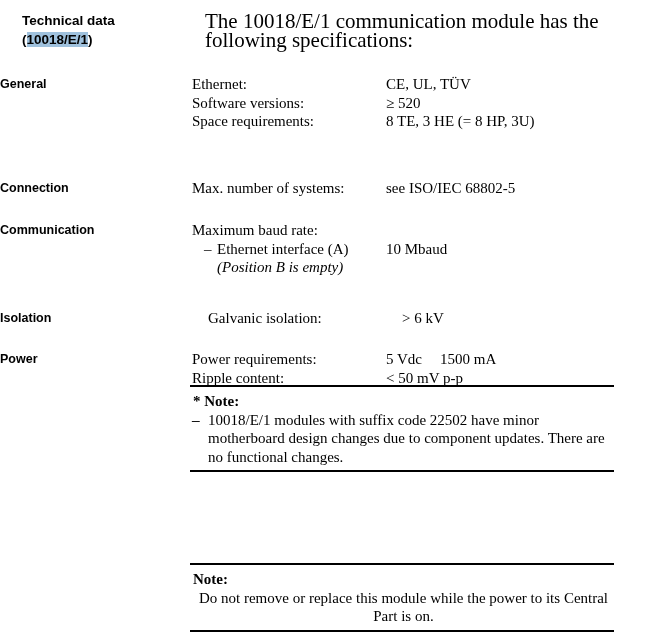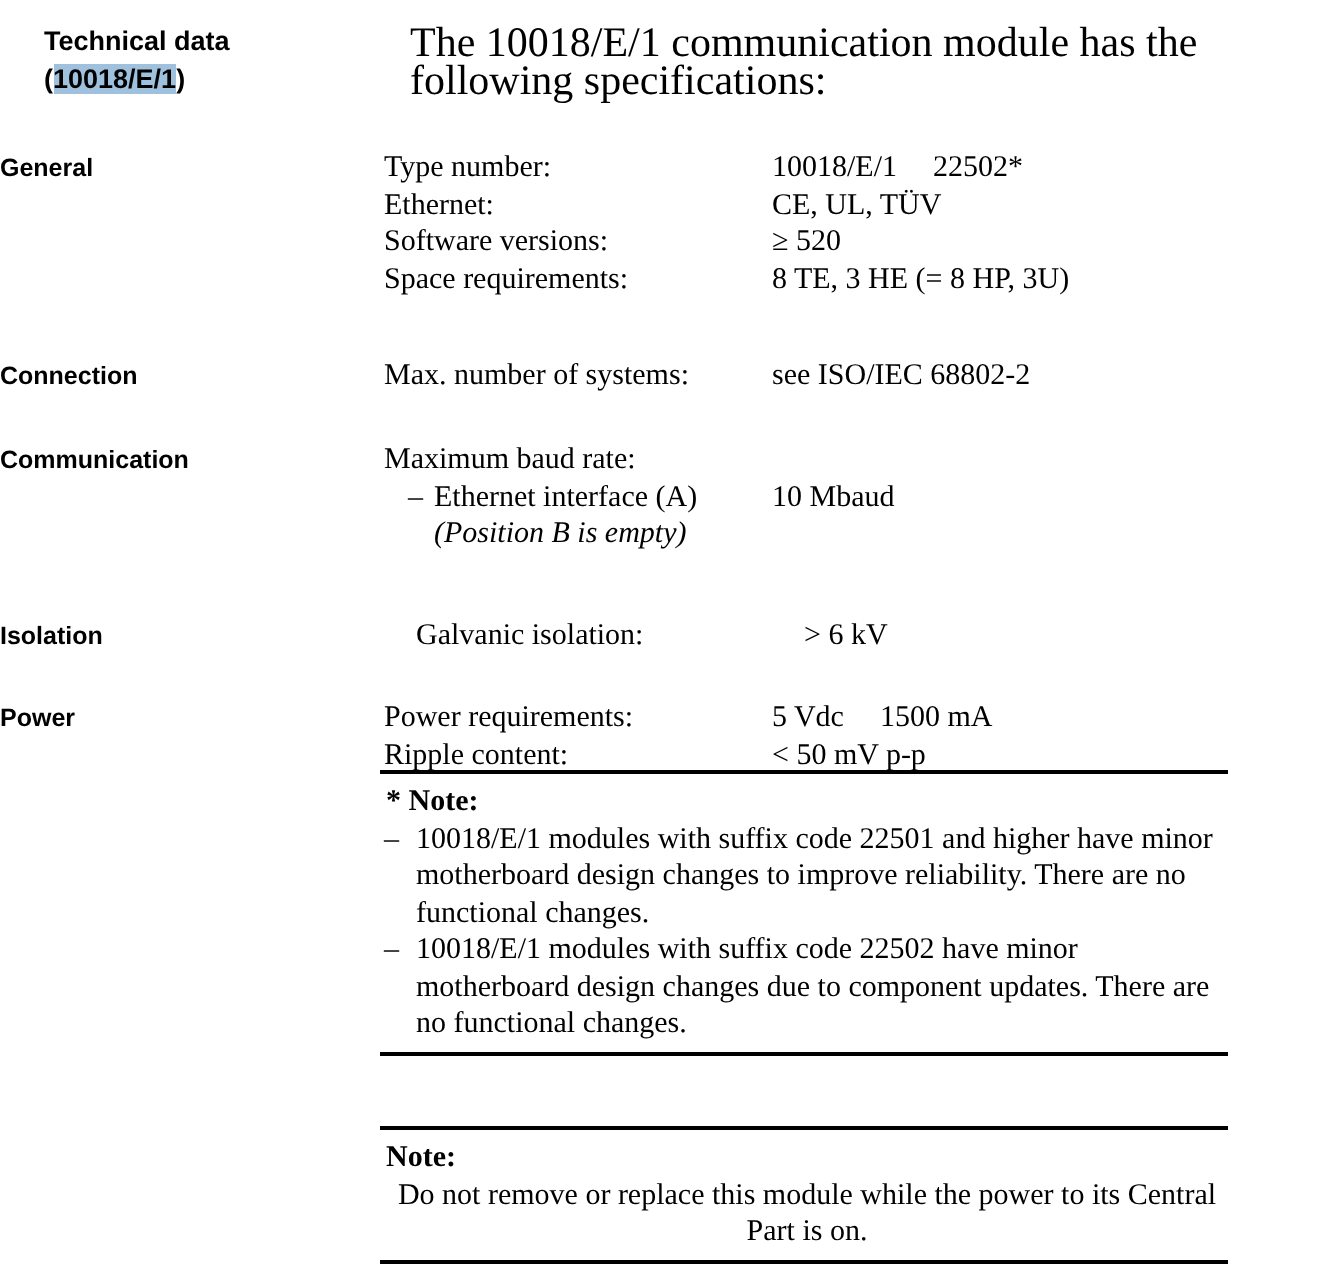--- a/index.html
+++ b/index.html
@@ -132,37 +132,34 @@
   <div class="doc-heading">
     <span>Technical data</span>
     <span class="line2"><span>(</span><span class="hl">10018/E/1</span><span>)</span></span>
   </div>
 
   <div class="intro">The 10018/E/1 communication module has the following specifications:</div>
 
   <div class="section-label" style="top:75px;">General</div>
   <div class="spec-block" style="top:75px;">
     <div class="spec-line">
-      <span class="spec-key">Type number:</span><span class="spec-val">10018/E/1</span><span class="gap-val"></span><span class="spec-val">22502*</span>
-    </div>
-    <div class="spec-line">
       <span class="spec-key">Ethernet:</span><span class="spec-val">CE, UL, TÜV</span>
     </div>
     <div class="spec-line">
       <span class="spec-key">Software versions:</span><span class="spec-val">≥ 520</span>
     </div>
     <div class="spec-line">
       <span class="spec-key">Space requirements:</span><span class="spec-val">8 TE, 3 HE (= 8 HP, 3U)</span>
     </div>
   </div>
 
   <div class="section-label" style="top:179px;">Connection</div>
   <div class="spec-block" style="top:179px;">
     <div class="spec-line">
-      <span class="spec-key">Max. number of systems:</span><span class="spec-val">see ISO/IEC 68802-2</span>
+      <span class="spec-key">Max. number of systems:</span><span class="spec-val">see ISO/IEC 68802-5</span>
     </div>
   </div>
 
   <div class="section-label" style="top:221px;">Communication</div>
   <div class="spec-block" style="top:221px;">
     <div class="spec-line">
       <span class="spec-key">Maximum baud rate:</span>
     </div>
     <div class="spec-line">
       <span class="sub-dash">–</span><span class="sub-key">Ethernet interface (A)</span><span class="spec-val">10 Mbaud</span>
@@ -185,21 +182,21 @@
       <span class="spec-key">Power requirements:</span><span class="spec-val">5 Vdc</span><span class="gap-val"></span><span class="spec-val">1500 mA</span>
     </div>
     <div class="spec-line">
       <span class="spec-key">Ripple content:</span><span class="spec-val">&lt; 50 mV p-p</span>
     </div>
   </div>
 
   <div class="note-box" style="top:385px;">
     <div class="note-title">* Note:</div>
     <div class="note-item">
-      <span class="dash">–</span><span>10018/E/1 modules with suffix code 22501 and higher have minor motherboard design changes to improve reliability. There are no functional changes.</span>
+      <span class="dash">–</span>
     </div>
     <div class="note-item">
       <span class="dash">–</span><span>10018/E/1 modules with suffix code 22502 have minor motherboard design changes due to component updates. There are no functional changes.</span>
     </div>
   </div>
 
   <div class="note-box" style="top:563px;">
     <div class="note-title">Note:</div>
     <div class="note-body">Do not remove or replace this module while the power to its Central Part is on.</div>
   </div>

